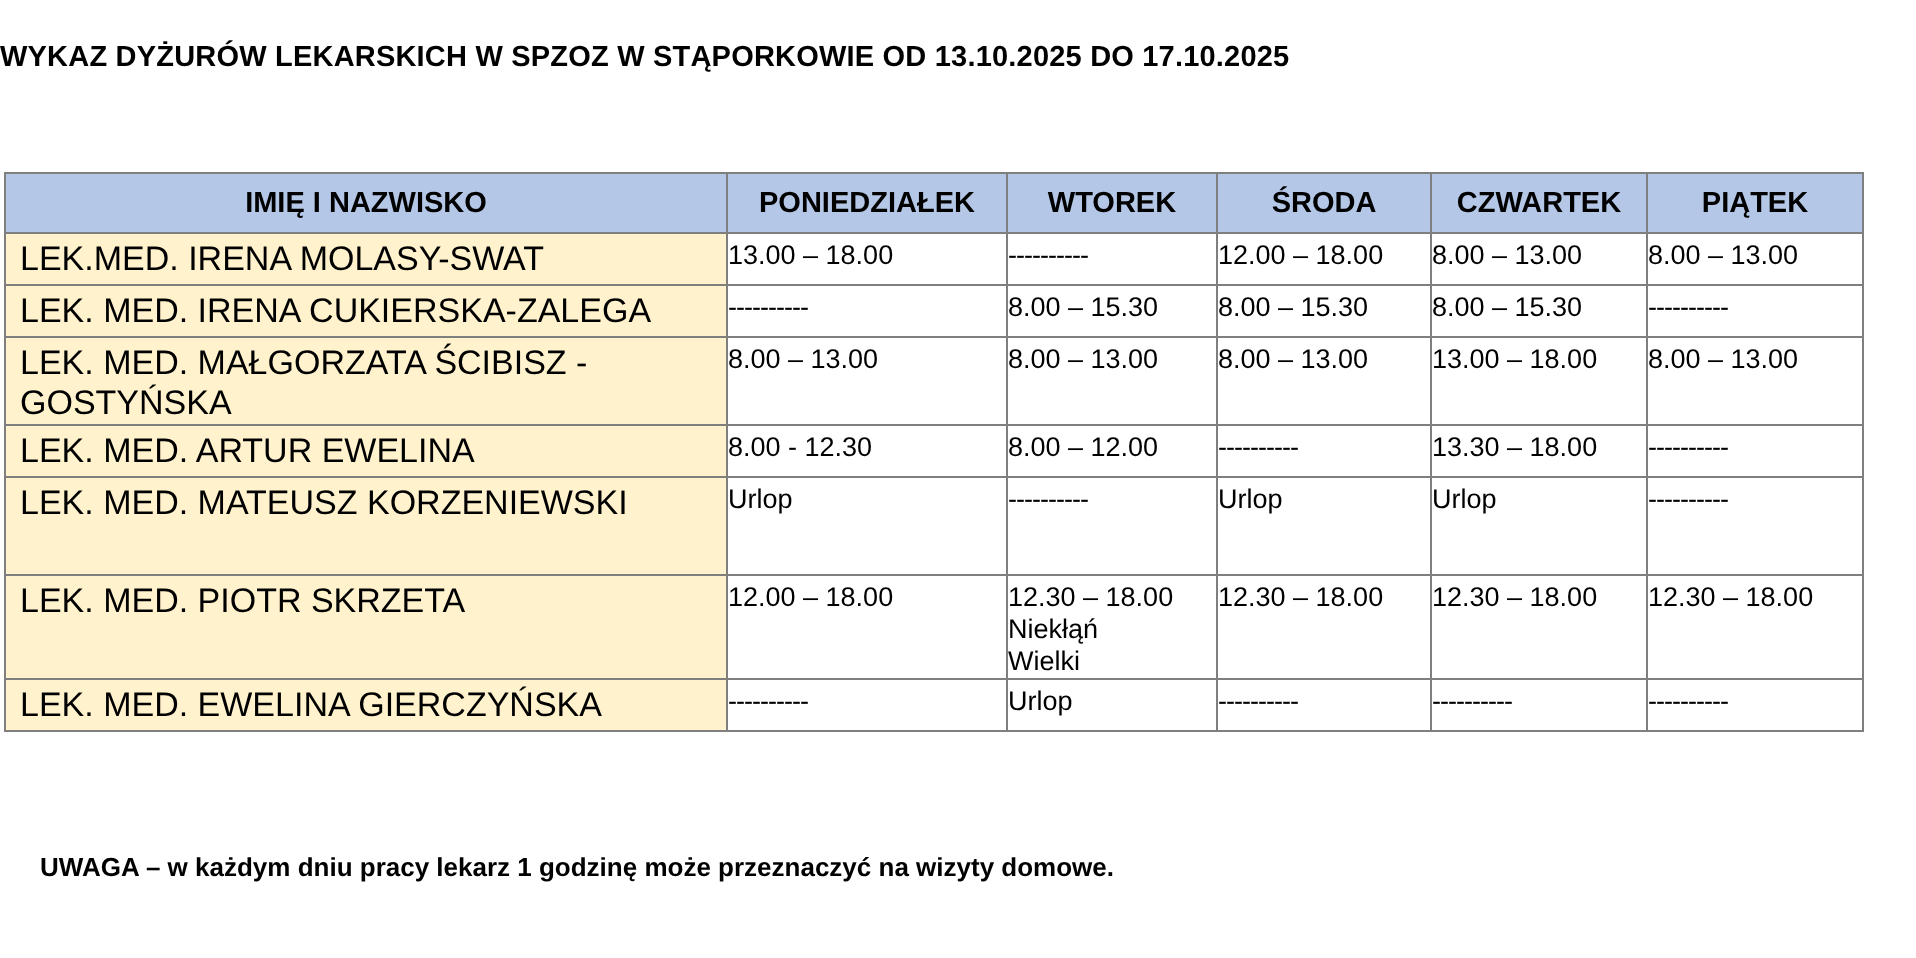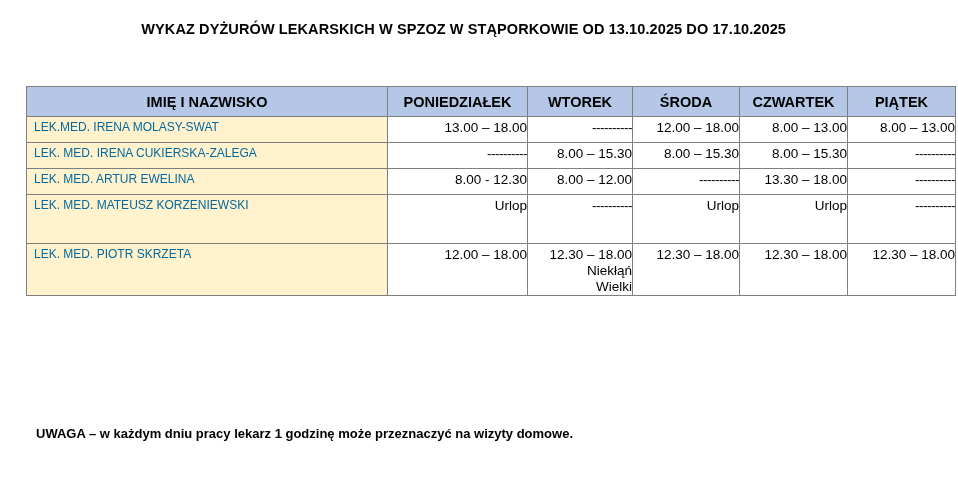--- a/index.html
+++ b/index.html
@@ -1,26 +1,26 @@
 <!DOCTYPE html>
 <html><head>
   <meta charset="utf-8">
   <style>
     html, body { margin: 0; padding: 0; background: #ffffff; }
     body { width: 958px; height: 479px; position: relative; overflow: hidden; font-family: "Liberation Sans", sans-serif; color: #000; }
-    .title { position: absolute; left: 0; width: 786px; top: 21px; text-align: right; font-weight: bold; font-size: 14.5px; letter-spacing: 0.1px; }
-    table.schedule { position: absolute; left: 26px; top: 86px; border-collapse: collapse; table-layout: fixed; width: 929px; }
+    .title { position: absolute; left: 0; width: 786px; top: 21px; text-align: left; font-weight: bold; font-size: 14.5px; letter-spacing: 0.1px; }
+    table.schedule { position: absolute; left: 2px; top: 86px; border-collapse: collapse; table-layout: fixed; width: 929px; }
     table.schedule td, table.schedule th { border: 1px solid #7f7f7f; padding: 0; vertical-align: top; font-size: 13.5px; }
     table.schedule th { background: #b4c7e7; height: 29px; vertical-align: middle; font-weight: bold; font-size: 14.5px; text-align: center; }
-    table.schedule td.name { background: #fff2cc; color: #0369a1; padding-left: 7px; padding-top: 3px; font-size: 12px; }
-    table.schedule td.cell { text-align: right; padding-top: 3px; line-height: 16px; }
+    table.schedule td.name { background: #fff2cc; color: #000000; padding-left: 7px; padding-top: 3px; font-size: 17px; }
+    table.schedule td.cell { text-align: left; padding-top: 3px; line-height: 16px; }
     .dash { letter-spacing: -0.5px; }
     tr.r-norm td { height: 22px; }
     tr.r-tall td { height: 45px; }
-    .note { position: absolute; left: 36px; top: 426px; font-weight: bold; font-size: 13px; }
+    .note { position: absolute; left: 20px; top: 426px; font-weight: bold; font-size: 13px; }
     .cell-line { display: block; }
   </style>
 </head>
 <body>
 
 <div class="title">WYKAZ DYŻURÓW LEKARSKICH W SPZOZ W STĄPORKOWIE OD 13.10.2025 DO 17.10.2025</div>
 
 <table class="schedule">
   <colgroup>
     <col style="width:361px">
@@ -51,20 +51,28 @@
     </tr>
     <tr class="r-norm">
       <td class="name">LEK. MED. IRENA CUKIERSKA-ZALEGA</td>
       <td class="cell dash">----------</td>
       <td class="cell">8.00 – 15.30</td>
       <td class="cell">8.00 – 15.30</td>
       <td class="cell">8.00 – 15.30</td>
       <td class="cell dash">----------</td>
     </tr>
     <tr class="r-norm">
+      <td class="name">LEK. MED. MAŁGORZATA ŚCIBISZ - GOSTYŃSKA</td>
+      <td class="cell">8.00 – 13.00</td>
+      <td class="cell">8.00 – 13.00</td>
+      <td class="cell">8.00 – 13.00</td>
+      <td class="cell">13.00 – 18.00</td>
+      <td class="cell">8.00 – 13.00</td>
+    </tr>
+    <tr class="r-norm">
       <td class="name">LEK. MED. ARTUR EWELINA</td>
       <td class="cell">8.00 - 12.30</td>
       <td class="cell">8.00 – 12.00</td>
       <td class="cell dash">----------</td>
       <td class="cell">13.30 – 18.00</td>
       <td class="cell dash">----------</td>
     </tr>
     <tr class="r-tall">
       <td class="name">LEK. MED. MATEUSZ KORZENIEWSKI</td>
       <td class="cell">Urlop</td>
@@ -78,16 +86,24 @@
       <td class="cell">12.00 – 18.00</td>
       <td class="cell">
         <span class="cell-line">12.30 – 18.00</span>
         <span class="cell-line">Niekłąń</span>
         <span class="cell-line">Wielki</span>
       </td>
       <td class="cell">12.30 – 18.00</td>
       <td class="cell">12.30 – 18.00</td>
       <td class="cell">12.30 – 18.00</td>
     </tr>
+    <tr class="r-norm">
+      <td class="name">LEK. MED. EWELINA GIERCZYŃSKA</td>
+      <td class="cell dash">----------</td>
+      <td class="cell">Urlop</td>
+      <td class="cell dash">----------</td>
+      <td class="cell dash">----------</td>
+      <td class="cell dash">----------</td>
+    </tr>
   </tbody>
 </table>
 
 <div class="note">UWAGA – w każdym dniu pracy lekarz 1 godzinę może przeznaczyć na wizyty domowe.</div>
 
 </body></html>

